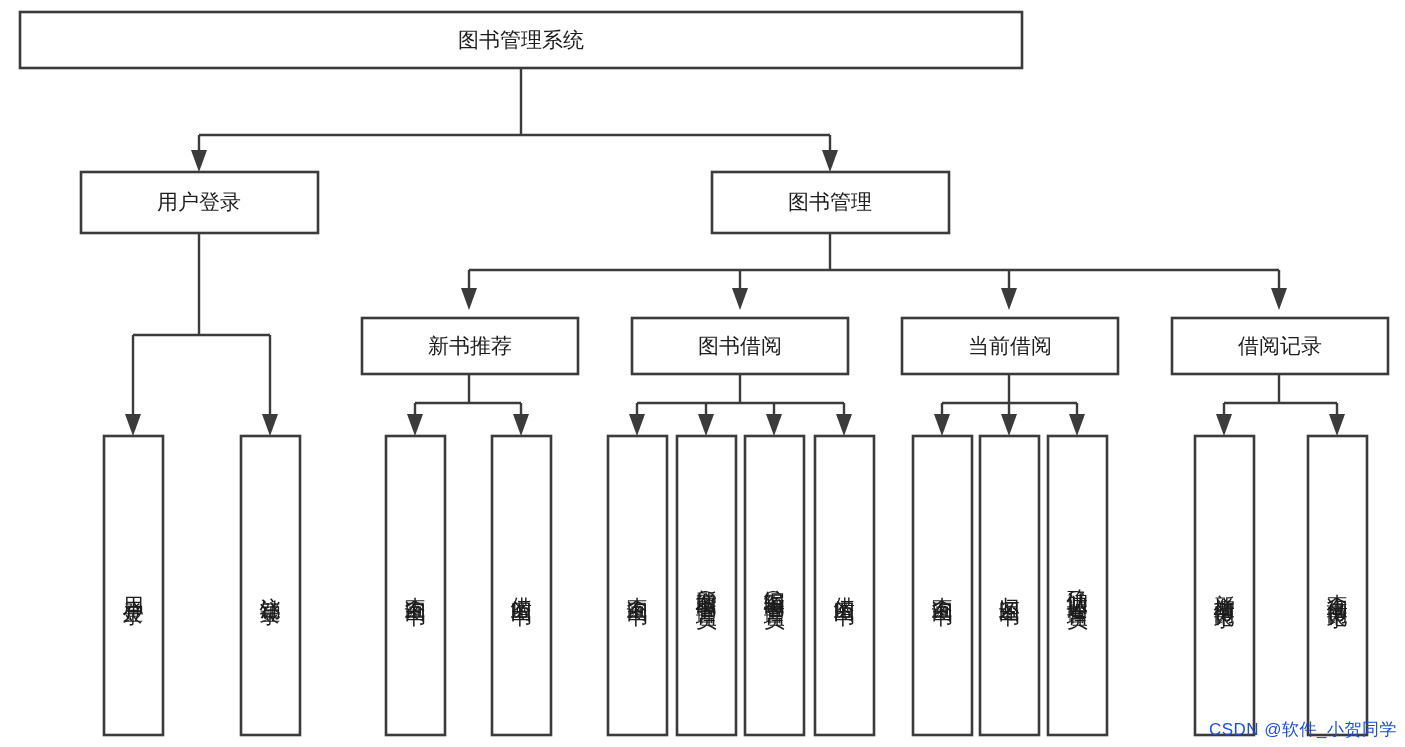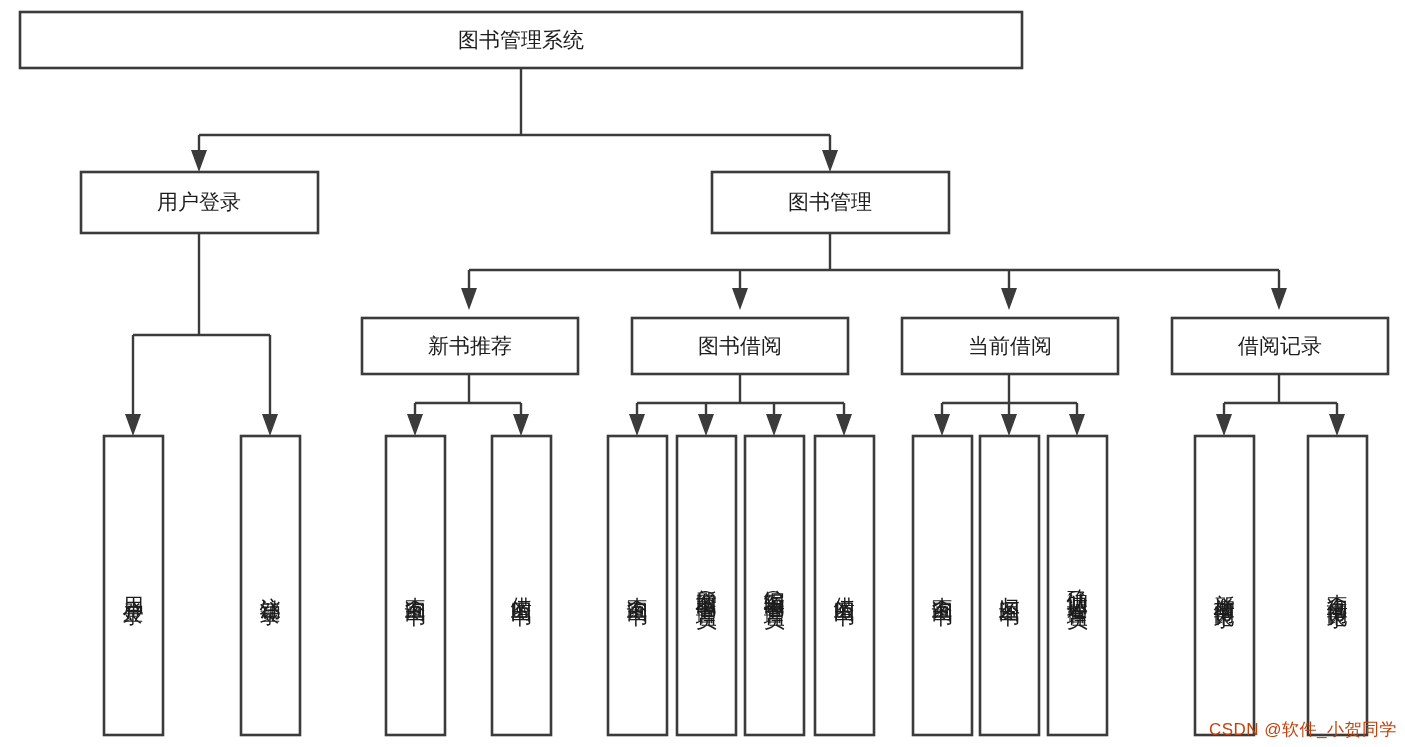--- a/index.html
+++ b/index.html
@@ -65,21 +65,21 @@
     letter-spacing: 3px;
     color: #1c1c1c;
     white-space: nowrap;
   }
   .watermark {
     position: absolute;
     right: 8px;
     bottom: 6px;
     font-family: "Liberation Sans", "DejaVu Sans", sans-serif;
     font-size: 17px;
-    color: #c2410c;
+    color: #1d4ed8;
     letter-spacing: 0.5px;
     white-space: nowrap;
     margin-left: 8px;
   }
 </style>
 </head>
 <body>
 
 <div id="diagram-root">
 

